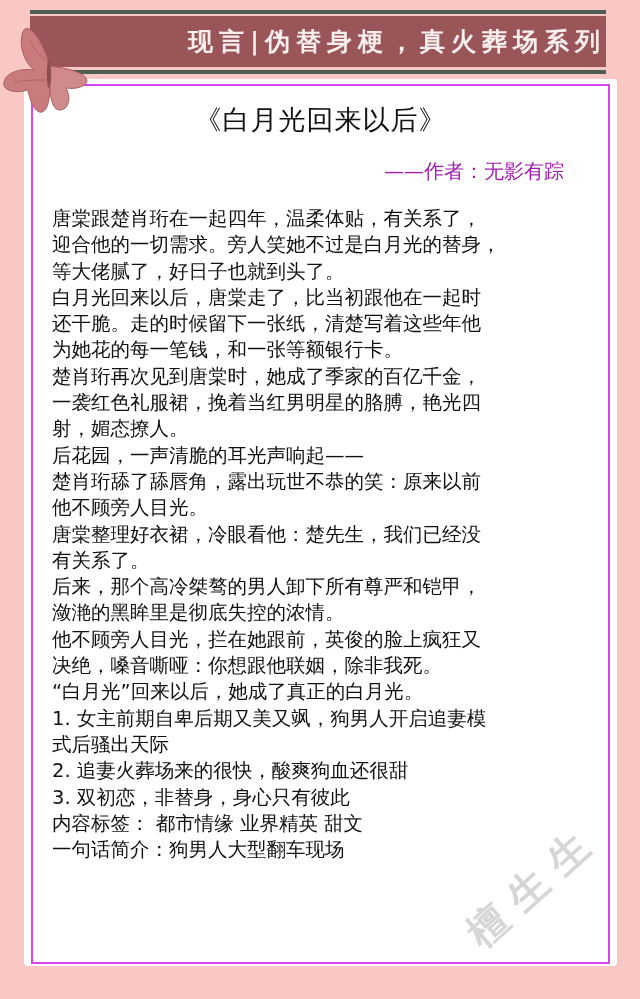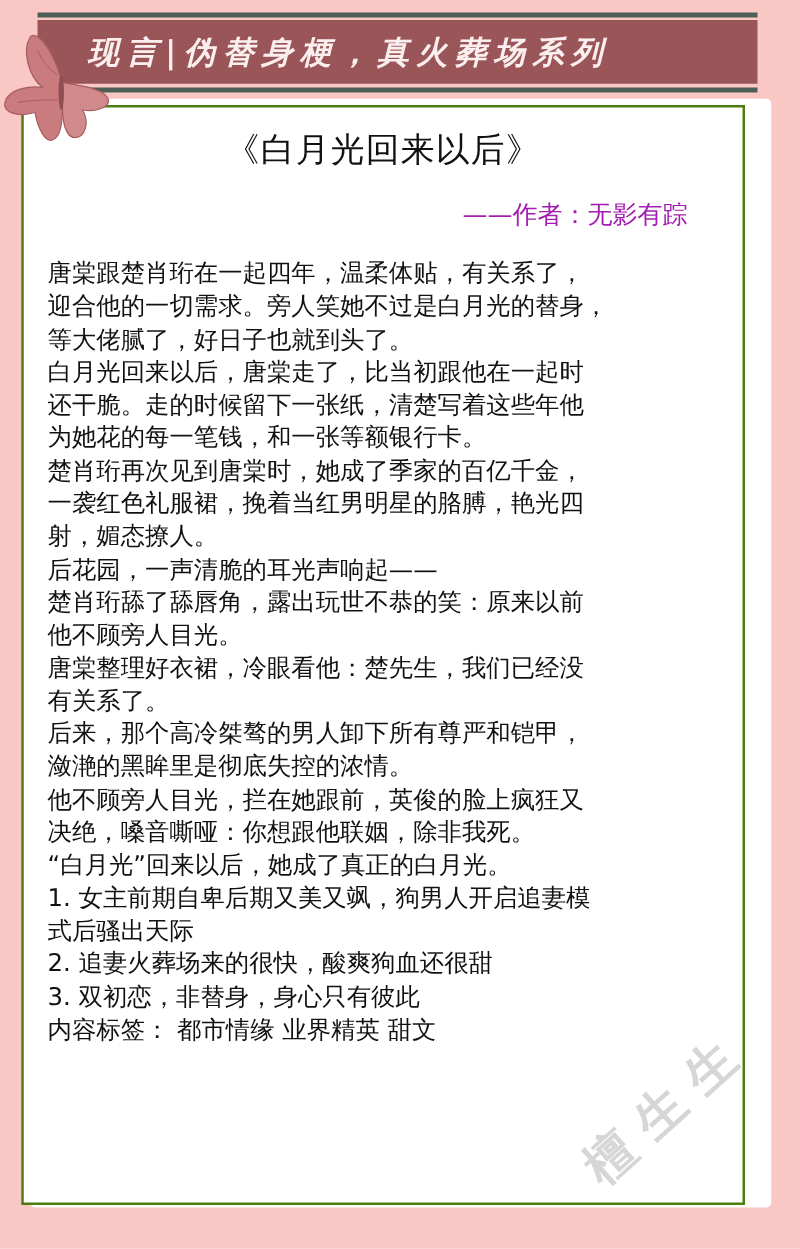--- a/index.html
+++ b/index.html
@@ -13,34 +13,34 @@
       position: absolute; left: 30px; top: 9px; width: 576px; height: 66px;
     }
     .banner .stripe {
       position: absolute; left: 0; width: 100%; height: 4px; background: #4d5e55;
     }
     .banner .stripe.top { top: 1px; }
     .banner .stripe.bottom { top: 61px; }
     .banner .band {
       position: absolute; left: 0; top: 7px; width: 100%; height: 51px;
       background: #9a5558;
-      display: flex; align-items: center; justify-content: flex-start; font-style: italic;
+      display: flex; align-items: center; justify-content: flex-end;
     }
     .banner .band span {
       color: #fbeeee; font-size: 25px; letter-spacing: 6px; font-weight: bold;
       font-family: "DejaVu Serif", serif; padding-left: 40px;
     }
     .butterfly { position: absolute; left: 0; top: 10px; width: 100px; height: 110px; }
     .card-frame {
       position: absolute; left: 24px; top: 79px; width: 593px; height: 887px;
       background: #ffffff; border-radius: 4px;
     }
     .card {
-      position: absolute; left: 17px; top: 84px; width: 575px; height: 876px;
-      border: 2px solid #4d7c0f; background: #ffffff;
+      position: absolute; left: 31px; top: 84px; width: 575px; height: 876px;
+      border: 2px solid #d946ef; background: #ffffff;
     }
     .title {
       position: absolute; left: 0; top: 16px; width: 100%; text-align: center;
       font-size: 27px; color: #111; letter-spacing: 1px;
     }
     .author {
       position: absolute; right: 44px; top: 72px; font-size: 20px; color: #a21caf;
     }
     .body-text {
       position: absolute; left: 19px; top: 120px; width: 545px;
@@ -89,20 +89,21 @@
     <div>后来，那个高冷桀骜的男人卸下所有尊严和铠甲，</div>
     <div>潋滟的黑眸里是彻底失控的浓情。</div>
     <div>他不顾旁人目光，拦在她跟前，英俊的脸上疯狂又</div>
     <div>决绝，嗓音嘶哑：你想跟他联姻，除非我死。</div>
     <div>“白月光”回来以后，她成了真正的白月光。</div>
     <div>1. 女主前期自卑后期又美又飒，狗男人开启追妻模</div>
     <div>式后骚出天际</div>
     <div>2. 追妻火葬场来的很快，酸爽狗血还很甜</div>
     <div>3. 双初恋，非替身，身心只有彼此</div>
     <div>内容标签：  都市情缘 业界精英 甜文</div>
+    <div>一句话简介：狗男人大型翻车现场</div>
   </div>
 </div>
 
 <div class="watermark">檀生生</div>
 
 <svg class="butterfly" viewBox="0 0 100 110">
   <path d="M48 50 C40 25, 28 14, 24 20 C18 30, 22 50, 34 60 C22 58, 6 62, 4 72 C2 80, 14 84, 28 80 C30 92, 36 104, 42 102 C48 100, 50 88, 50 76 Z" fill="#c97b7d" stroke="#a85d60" stroke-width="1"></path>
   <path d="M50 56 C62 58, 80 60, 86 68 C90 74, 80 80, 66 78 C72 88, 68 100, 60 100 C52 100, 50 86, 50 76 Z" fill="#d18a8c" stroke="#a85d60" stroke-width="1"></path>
   <path d="M30 30 C34 40, 40 46, 46 50" stroke="#a85d60" stroke-width="0.8" fill="none"></path>
   <path d="M14 72 C24 70, 36 70, 46 70" stroke="#a85d60" stroke-width="0.8" fill="none"></path>

